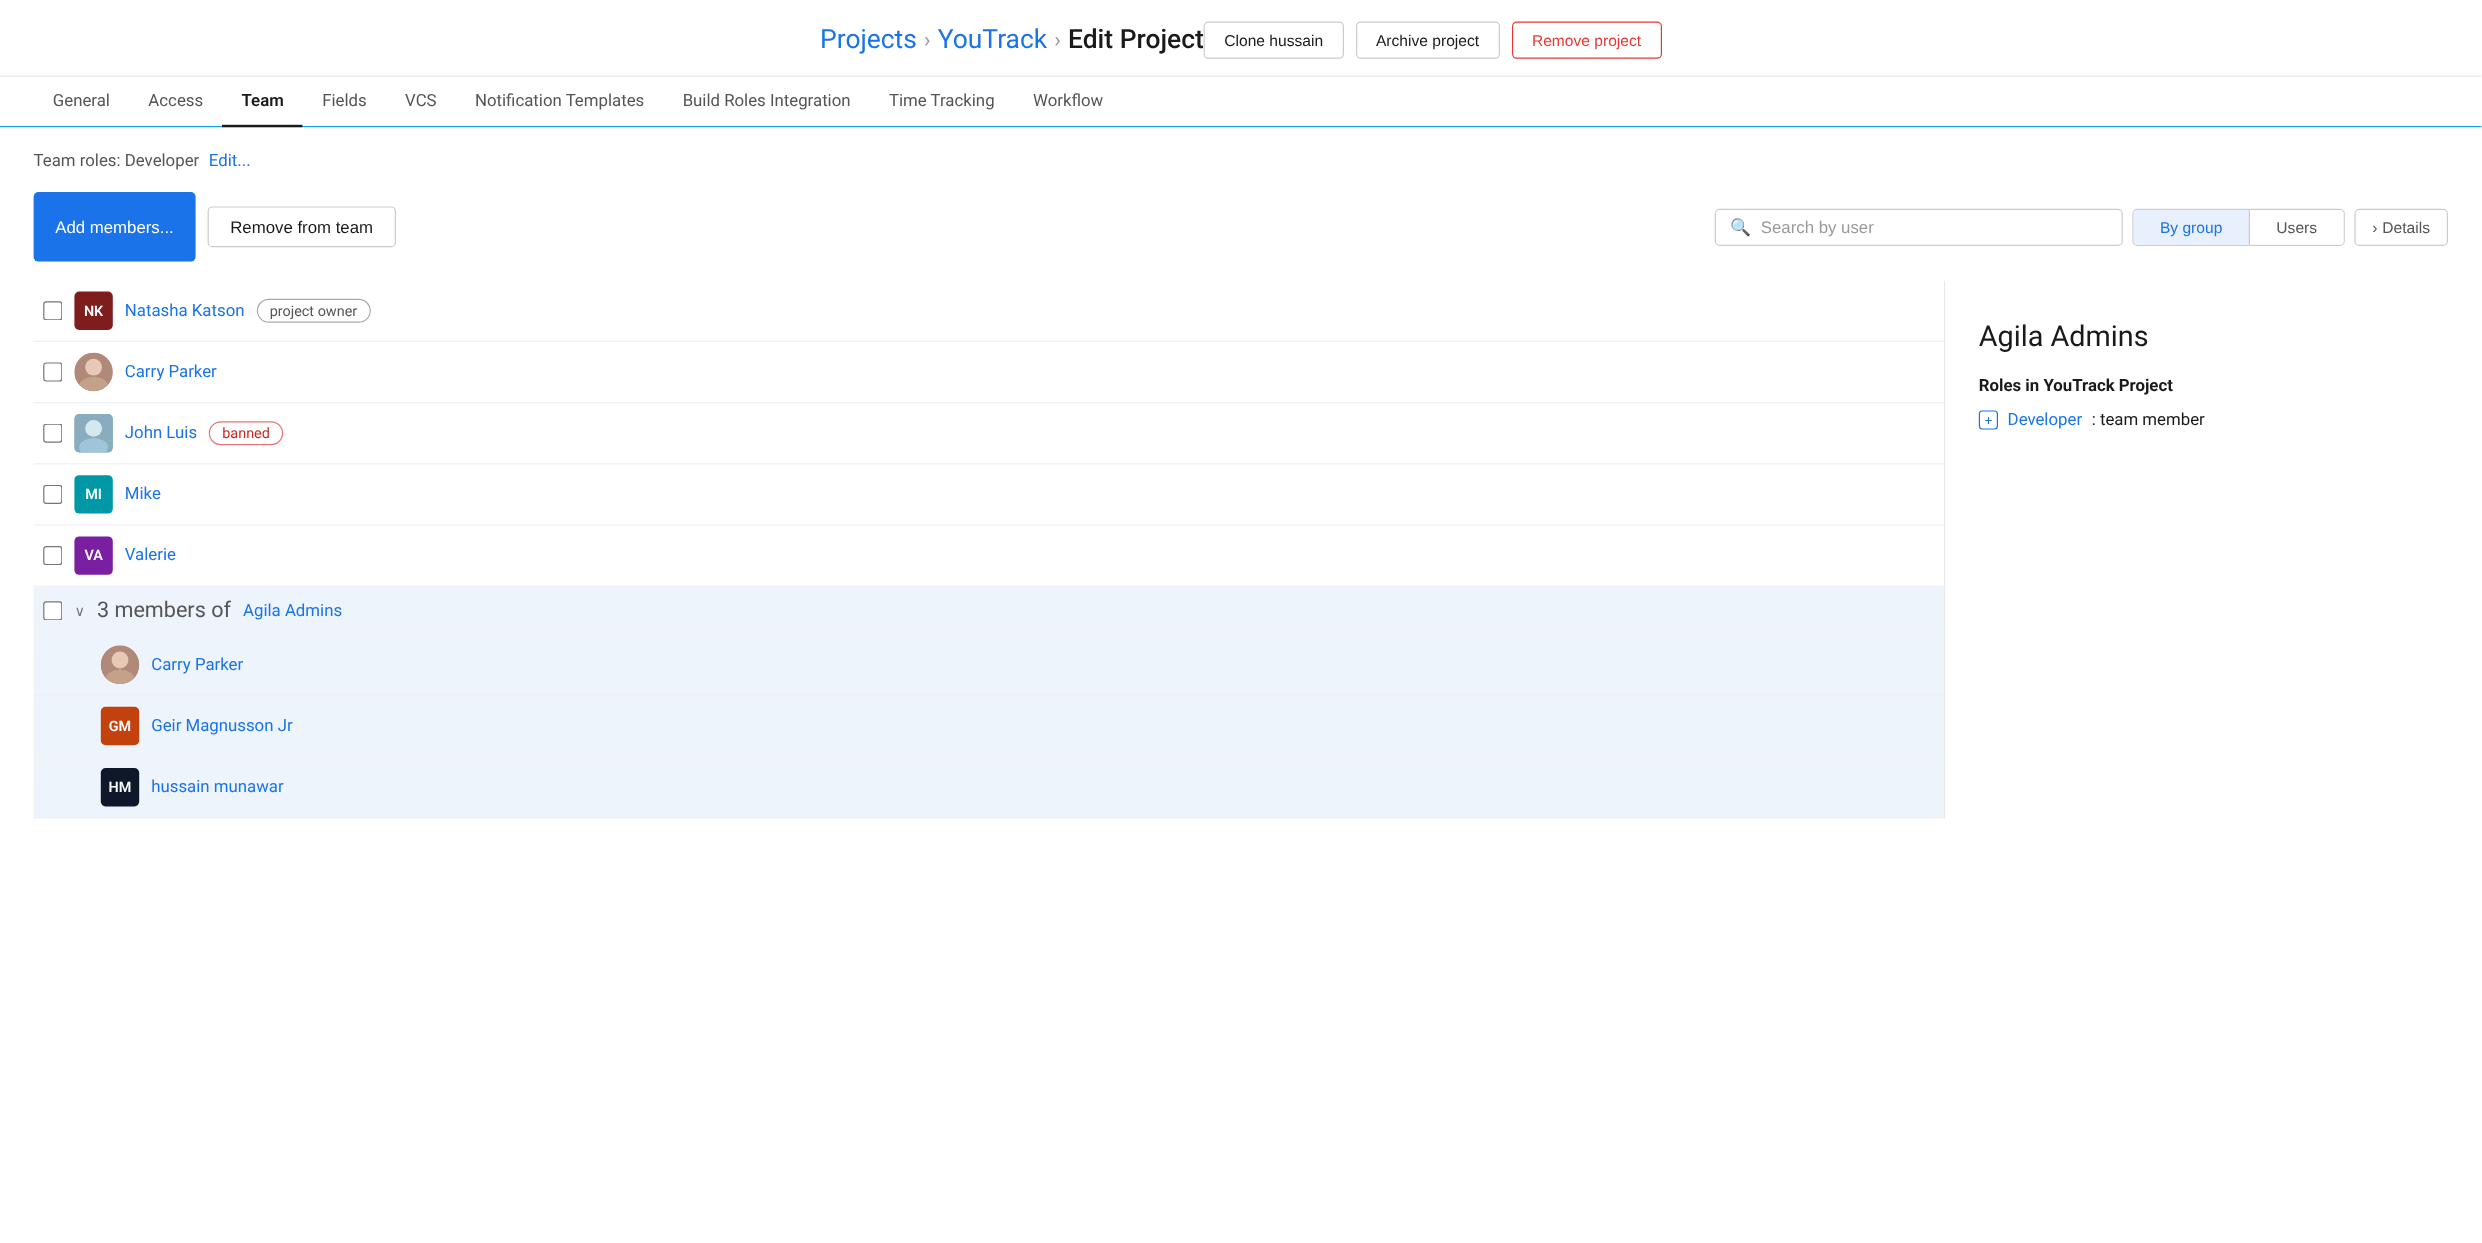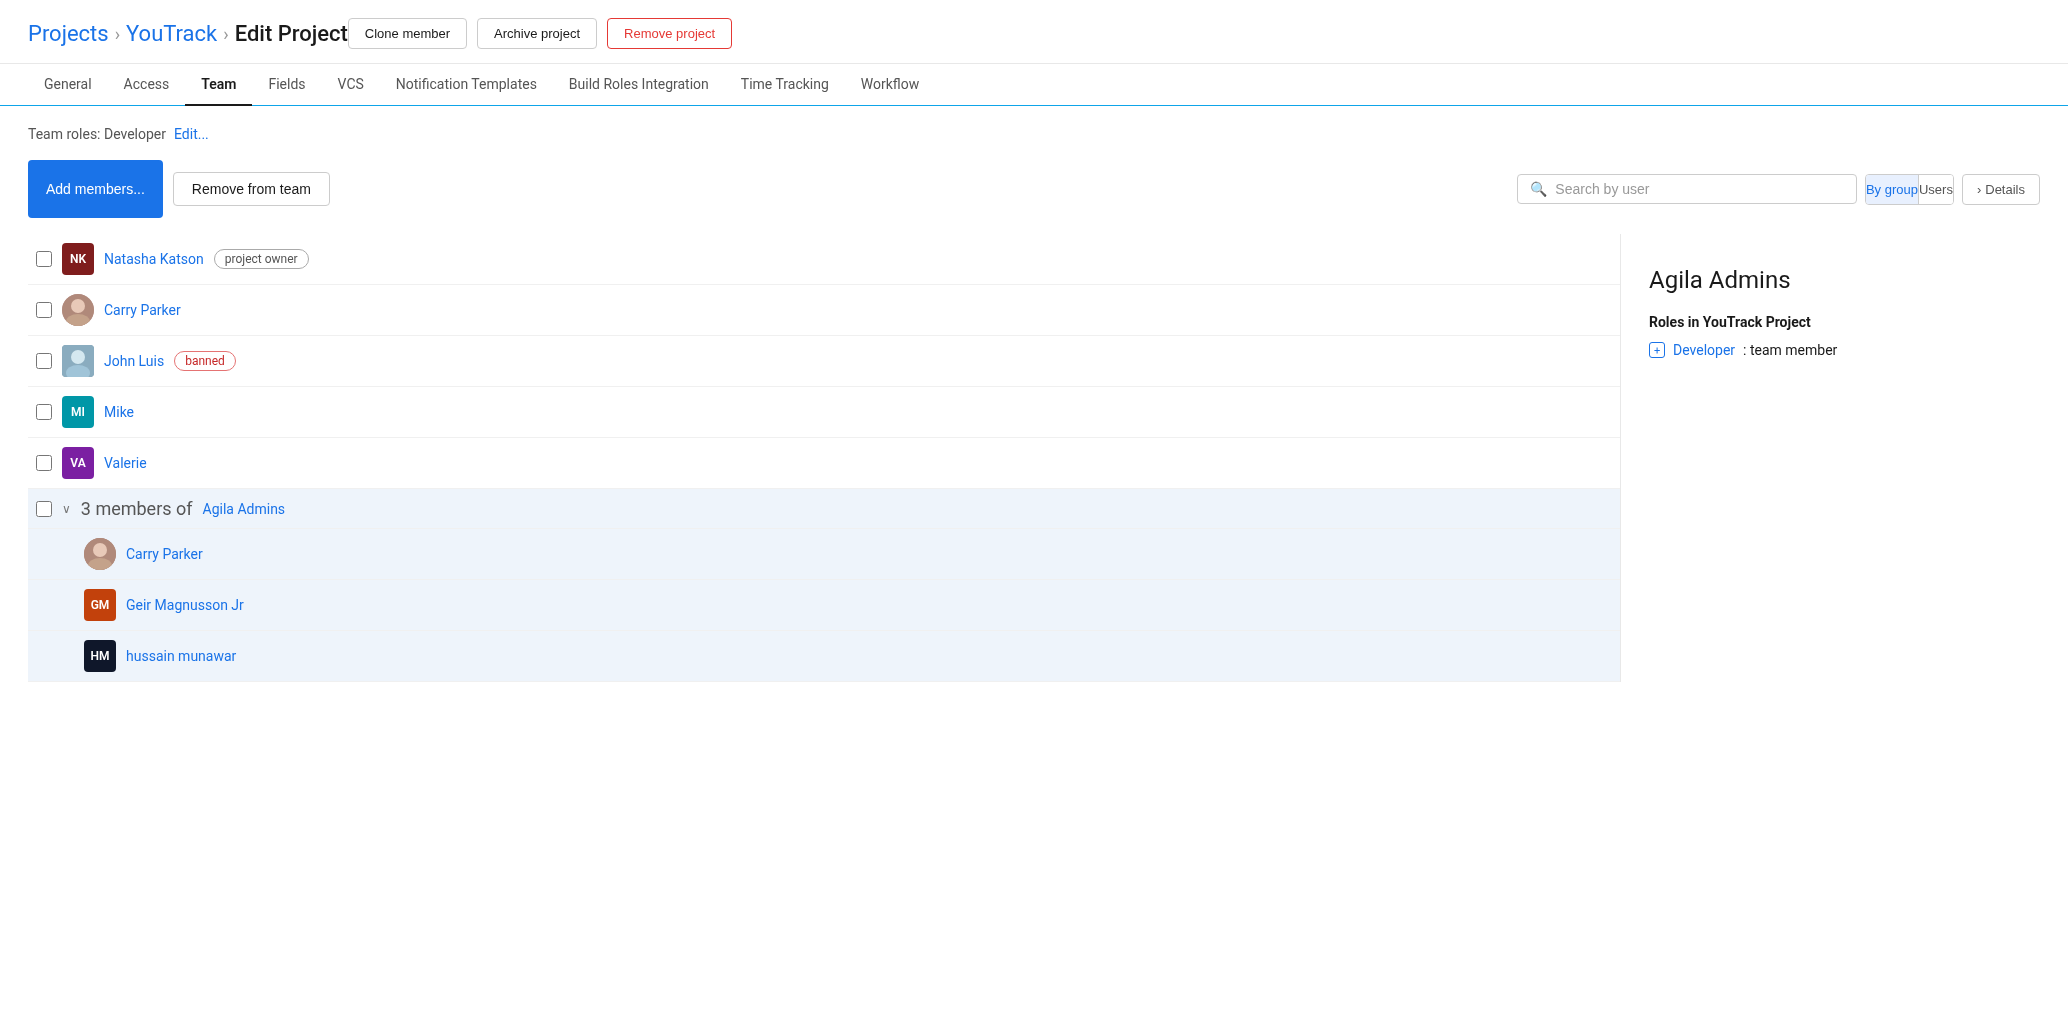--- a/index.html
+++ b/index.html
@@ -2,21 +2,21 @@
 <html><head>
   <meta charset="utf-8">
   <style>
     * { box-sizing: border-box; margin: 0; padding: 0; }
     body { font-family: -apple-system, BlinkMacSystemFont, 'Segoe UI', Roboto, sans-serif; background: #fff; color: #1a1a1a; font-size: 14px; }
 
     
     .page-header {
       display: flex;
       align-items: center;
-      justify-content: flex-start;
+      justify-content: center;
       padding: 18px 28px 14px 28px;
       border-bottom: 1px solid #e8e8e8;
     }
     .breadcrumb {
       display: flex;
       align-items: center;
       gap: 6px;
       font-size: 22px;
       font-weight: 400;
     }
@@ -160,21 +160,21 @@
     }
     .search-input::placeholder { color: #999; }
 
     .toggle-group {
       display: flex;
       border: 1px solid #ccc;
       border-radius: 4px;
       overflow: hidden;
     }
     .toggle-btn {
-      padding: 7px 0;
+      padding: 7px 22px;
       font-size: 13px;
       cursor: pointer;
       border: none;
       background: #fff;
       color: #555;
     }
     .toggle-btn.active {
       background: #e8f0fe;
       color: #1a73e8;
       font-weight: 500;
@@ -336,21 +336,21 @@
 
 <div class="page-header">
   <div class="breadcrumb">
     <span class="breadcrumb-projects">Projects</span>
     <span class="breadcrumb-separator">›</span>
     <span class="breadcrumb-youtrack">YouTrack</span>
     <span class="breadcrumb-separator">›</span>
     <span class="breadcrumb-current">Edit Project</span>
   </div>
   <div class="header-actions">
-    <button class="btn-outline">Clone member</button>
+    <button class="btn-outline">Clone hussain</button>
     <button class="btn-outline">Archive project</button>
     <button class="btn-outline-danger">Remove project</button>
   </div>
 </div>
 
 <div class="tabs">
   <div class="tab">General</div>
   <div class="tab">Access</div>
   <div class="tab active">Team</div>
   <div class="tab">Fields</div>

